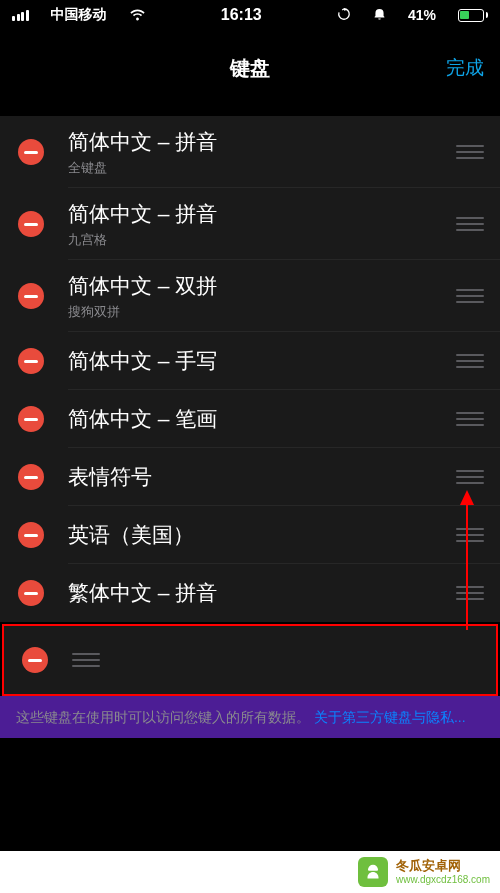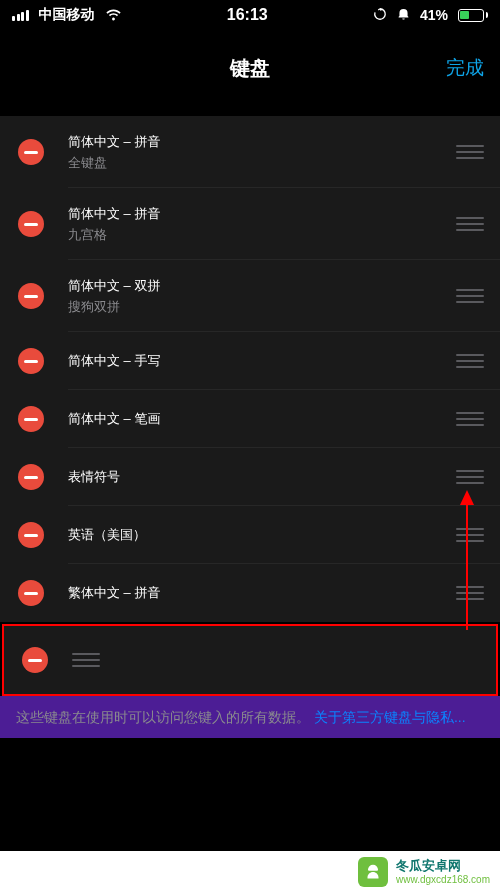--- a/index.html
+++ b/index.html
@@ -20,21 +20,21 @@
       display: flex;
       justify-content: space-between;
       align-items: center;
       padding: 6px 12px 4px;
       font-size: 14px;
       font-weight: 600;
     }
     .status-left, .status-right {
       display: flex;
       align-items: center;
-      gap: 10px;
+      gap: 22px;
       text-align: right;
     }
     .signal-bars {
       display: inline-flex;
       align-items: flex-end;
       gap: 1.5px;
     }
     .signal-bars span {
       width: 3px;
       background: #fff;
@@ -126,21 +126,21 @@
       margin-right: 24px;
     }
     .delete-btn svg { display:block }
     .labels {
       flex: 1;
       display:flex;
       flex-direction:column;
       justify-content:center;
     }
     .row-title {
-      font-size: 13px;
+      font-size: 21px;
       color: #fff;
     }
     .row-sub {
       font-size: 13px;
       color: #8a8a8e;
       margin-top: 3px;
     }
     .drag-handle {
       width: 28px;
       display:flex;
@@ -200,21 +200,21 @@
     }
     .wm-text {
       display:flex;
       flex-direction:column;
       align-items:flex-start;
       line-height:1.1;
     }
     .wm-cn {
       font-size:13px;
       font-weight:700;
-      color:#0f766e;
+      color:#a16207;
     }
     .wm-url {
       font-size:10px;
       color:#6fbf3e;
     }
   </style>
 </head>
 <body>
 
 <div class="status-bar">

